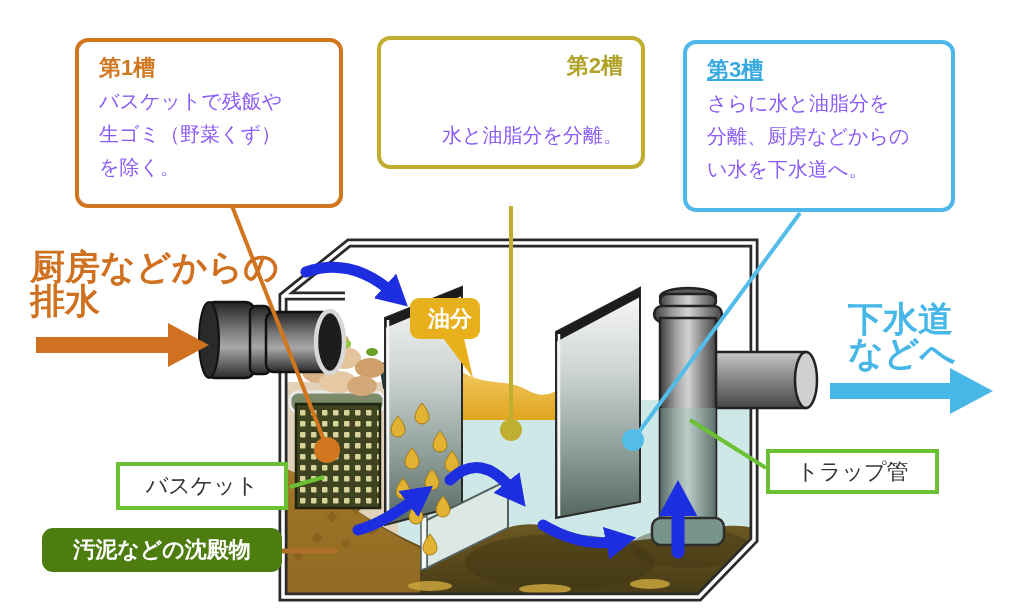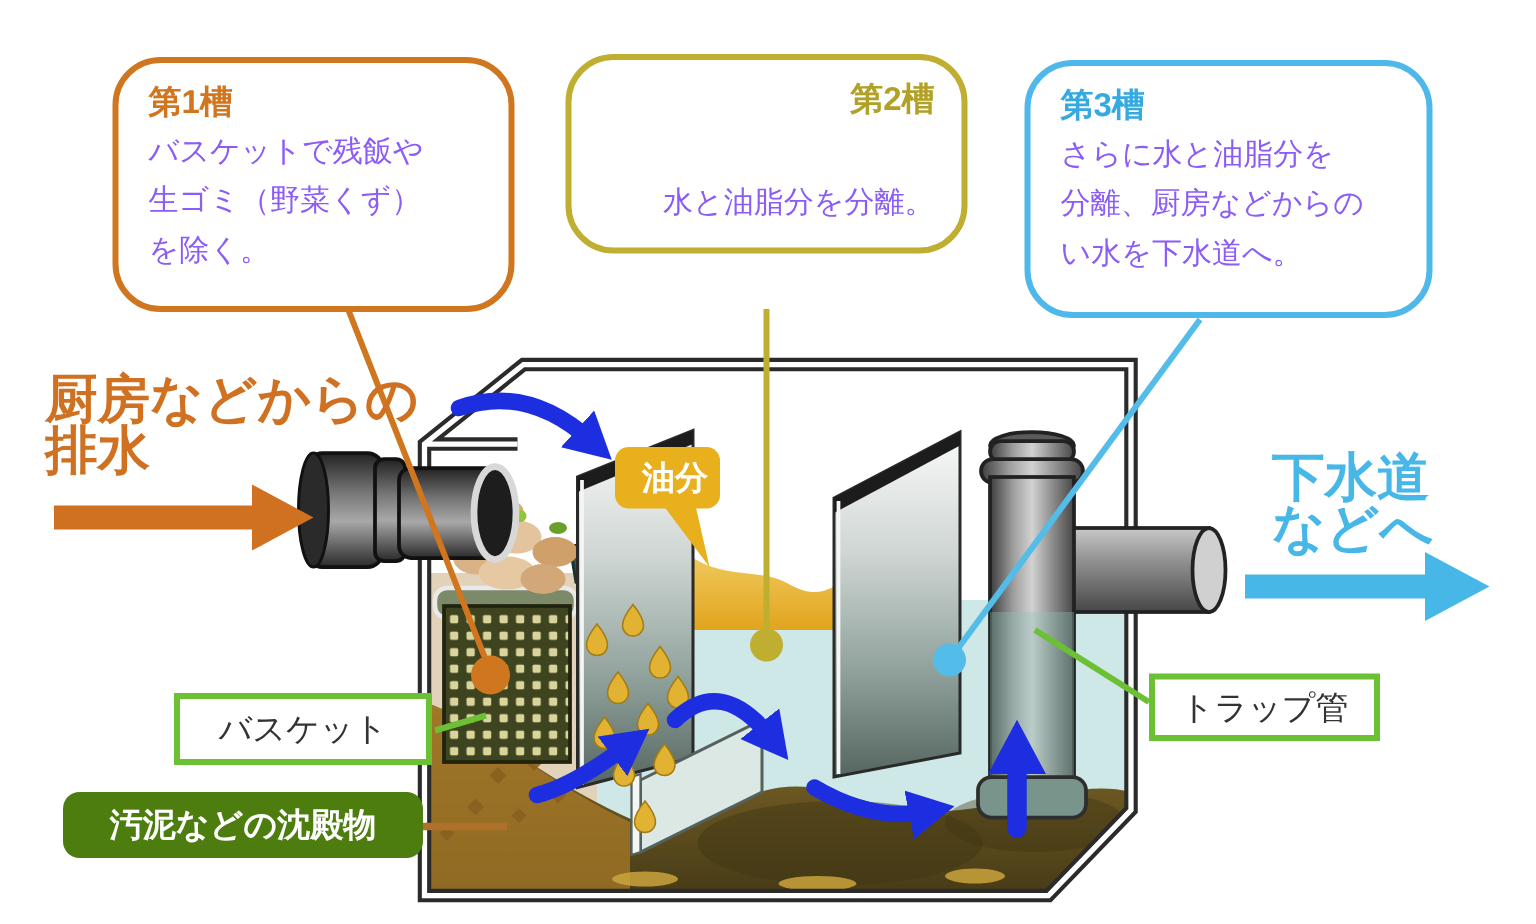--- a/index.html
+++ b/index.html
@@ -1,36 +1,36 @@
 <!DOCTYPE html>
 <html><head>
 <meta charset="utf-8">
 <style>
   html,body{margin:0;padding:0;background:#fff;}
   #stage{position:relative;width:1024px;height:616px;background:#fff;overflow:hidden;
          font-family:"Liberation Sans","DejaVu Sans",sans-serif;}
   #art{position:absolute;left:0;top:0;z-index:1;}
   .ov{position:absolute;z-index:2;box-sizing:border-box;}
-  .callout{background:#fff;border:4px solid;border-radius:32px;padding:12px 18px 10px 20px;}
+  .callout{background:#fff;border:4px solid;border-radius:13px;padding:12px 18px 10px 20px;}
   .callout .ttl{font-size:22px;font-weight:bold;line-height:1.3;}
   .callout .bd{font-size:20px;color:#8b5cf6;line-height:33px;white-space:pre-line;margin-top:2px;}
   .c1{left:75px;top:38px;width:268px;height:170px;border-color:#d0761f;}
   .c1 .ttl{color:#d0761f;}
   .c2{left:377px;top:36px;width:268px;height:133px;border-color:#bfae2f;text-align:right;}
   .c2 .ttl{color:#b1a126;}
   .c2 .bd{margin-top:38px;}
   .c3{left:683px;top:40px;width:272px;height:172px;border-color:#4fb8ea;}
-  .c3 .ttl{color:#36a9e1;}
+  .c3 .ttl{color:#36a9e1;text-decoration:underline;}
   .flowlab{font-size:35px;font-weight:bold;line-height:34px;white-space:pre-line;}
   .inlab{left:30px;top:250px;color:#cf7120;}
   .outlab{left:848px;top:302px;color:#47b7e8;}
   .greenbox{background:#fff;border:4px solid #6cc033;color:#333;font-size:22px;
             display:flex;align-items:center;justify-content:center;}
   .basketbox{left:116px;top:462px;width:172px;height:48px;text-align:right;}
-  .trapbox{left:766px;top:449px;width:154px;height:45px;}
+  .trapbox{left:766px;top:449px;width:173px;height:45px;}
   .badge{color:#fff;font-weight:bold;font-size:22px;display:flex;align-items:center;justify-content:center;}
   .oilbadge{left:410px;top:298px;width:70px;height:41px;background:#e7b01c;border-radius:9px;padding-left:10px;}
   .sludgebadge{left:42px;top:528px;width:240px;height:44px;background:#4d7c0f;border-radius:11px;}
 </style>
 </head>
 <body>
 
 <div id="stage">
 
 <svg id="art" width="1024" height="616" viewBox="0 0 1024 616">

